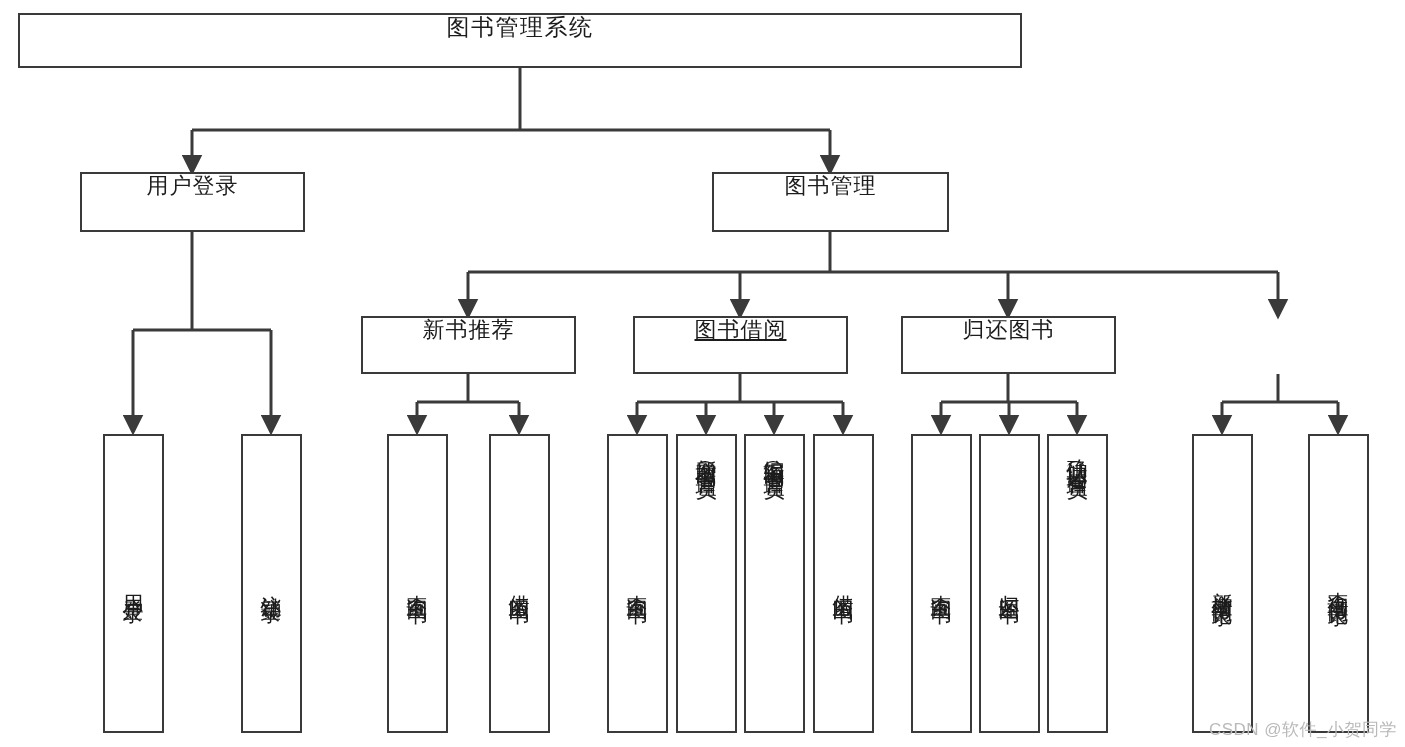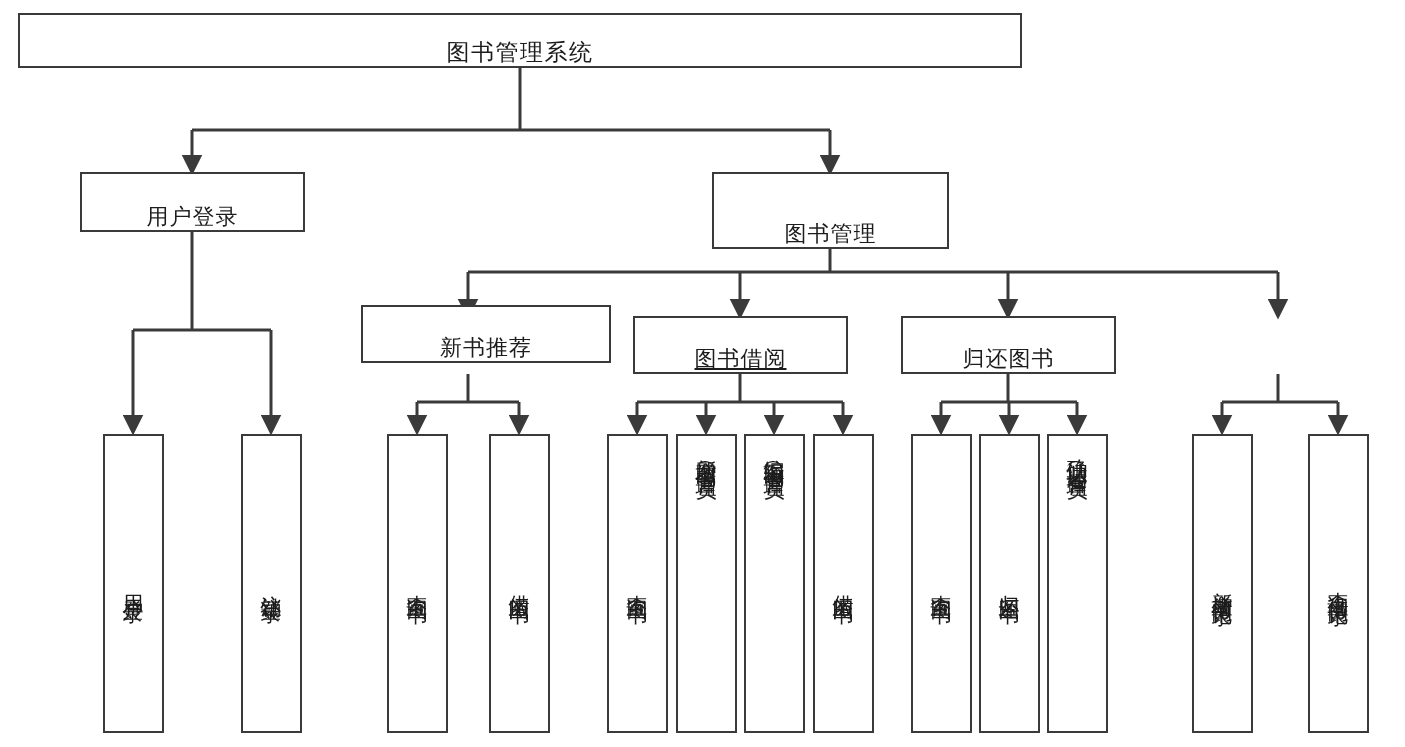--- a/index.html
+++ b/index.html
@@ -25,21 +25,21 @@
     width: 1405px;
     height: 747px;
     pointer-events: none;
   }
   .node {
     position: absolute;
     box-sizing: border-box;
     background: #ffffff;
     border: 2px solid #3a3a3a;
     display: flex;
-    align-items: flex-end;
+    align-items: flex-start;
     justify-content: center;
     color: #1c1c1c;
   }
   .node .lbl {
     display: block;
     text-align: center;
     line-height: 1.12;
     white-space: pre-wrap;
   }
   
@@ -135,25 +135,25 @@
     </g>
   </svg>
 
   <div class="node h root" style="left:18px; top:13px; width:1004px; height:55px;">
     <span class="lbl">图书管理系统</span>
   </div>
 
   <div class="node h" style="left:80px; top:172px; width:225px; height:60px;">
     <span class="lbl">用户登录</span>
   </div>
-  <div class="node h" style="left:712px; top:172px; width:237px; height:77px;">
+  <div class="node h" style="left:712px; top:172px; width:237px; height:60px;">
     <span class="lbl">图书管理</span>
   </div>
 
-  <div class="node h" style="left:361px; top:305px; width:250px; height:58px;">
+  <div class="node h" style="left:361px; top:316px; width:215px; height:58px;">
     <span class="lbl">新书推荐</span>
   </div>
   <div class="node h" style="left:633px; top:316px; width:215px; height:58px;text-decoration:underline;">
     <span class="lbl">图书借阅</span>
   </div>
   <div class="node h" style="left:901px; top:316px; width:215px; height:58px;">
     <span class="lbl">归还图书</span>
   </div>
 
   <div class="node v mid" style="left:103px; top:434px; width:61px; height:299px;">
@@ -193,14 +193,15 @@
     <span class="lbl">确认归还（管理员）</span>
   </div>
 
   <div class="node v mid" style="left:1192px; top:434px; width:61px; height:299px;">
     <span class="lbl">新增借阅记录</span>
   </div>
   <div class="node v mid" style="left:1308px; top:434px; width:61px; height:299px;">
     <span class="lbl">查询借阅记录</span>
   </div>
 
+  <div id="watermark">CSDN @软件_小贺同学</div>
 
 </div>
 
 </body></html>

